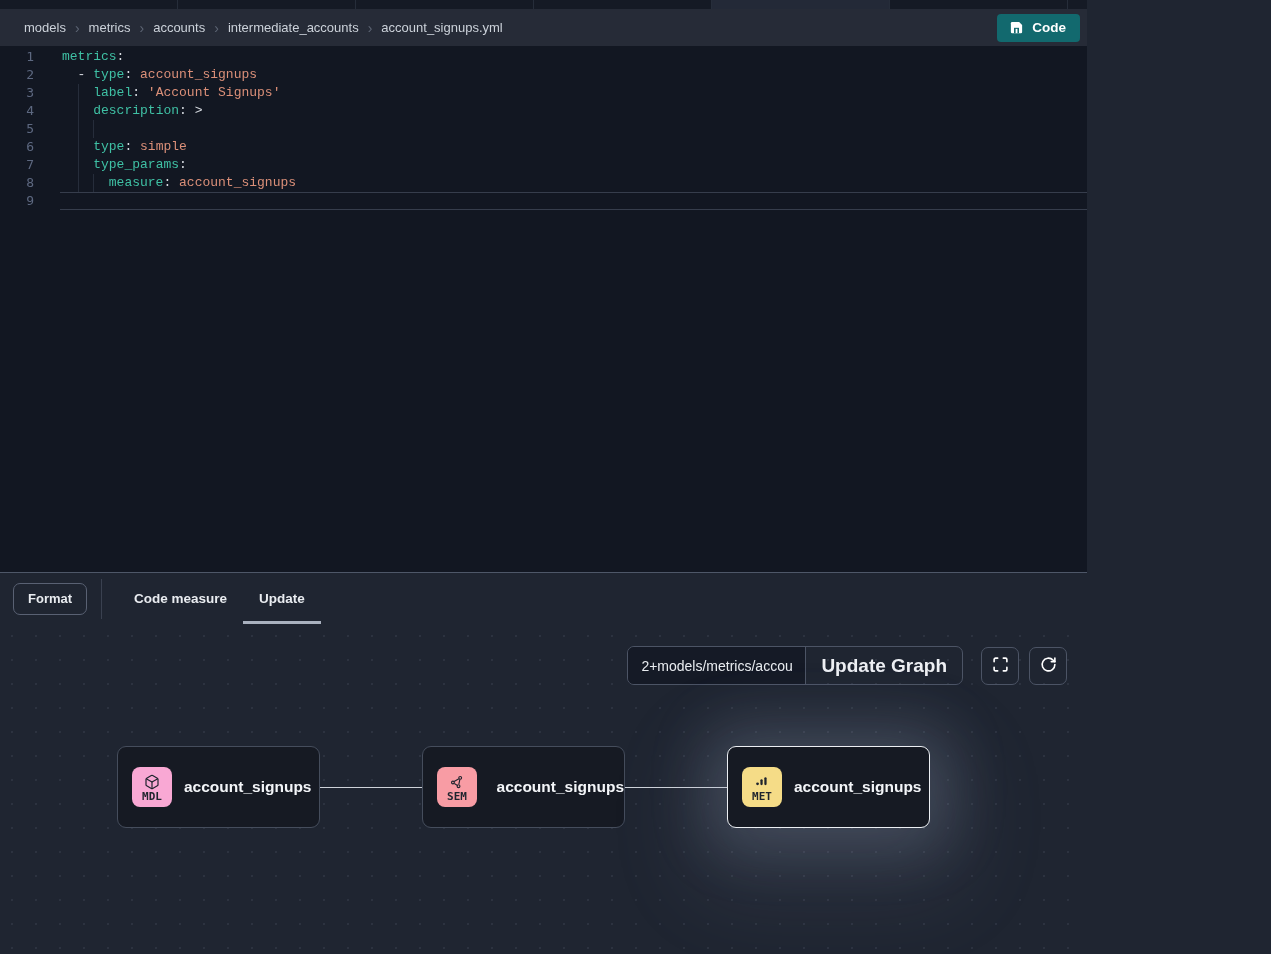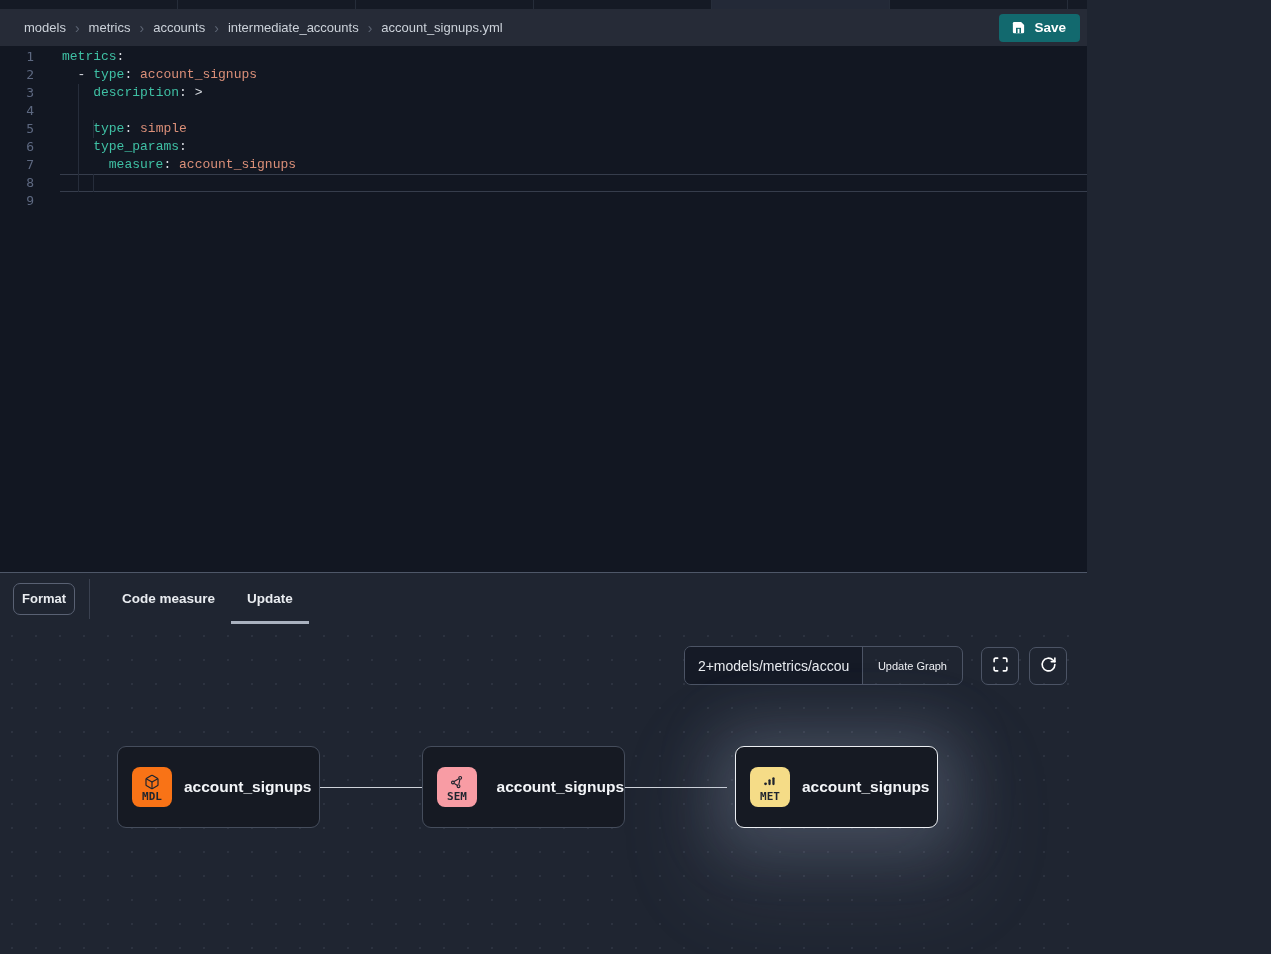--- a/index.html
+++ b/index.html
@@ -46,42 +46,42 @@
   .mm-seg { position:absolute; top:0; height:2px; border-radius:1px; }
   .mm-key { background:rgba(63,192,164,.85); }
   .mm-value { background:rgba(220,144,121,.8); }
   .mm-plain { background:rgba(200,206,216,.55); }
   .scroll-thumb { position:absolute; left:1266px; top:106px; width:4px; height:16px;
     background:#3b424f; border-radius:2px; }
 
   
   .panel { height:382px; border-top:1px solid #4e5768; background:#1f2531; }
   .panel-tabs { position:relative; height:51px; display:flex; align-items:center; }
-  .format-btn { margin-left:13px; height:32px; padding:0 8px; background:transparent;
+  .format-btn { margin-left:13px; height:32px; padding:0 14px; background:transparent;
     border:1px solid #596173; border-radius:7px; color:#e9ecf0; font-size:13px; font-weight:600;
     font-family:inherit; cursor:pointer; }
   .vdiv { width:1px; height:40px; background:#3a4150; margin-left:14px; }
   .tabs { display:flex; height:100%; margin-left:16px; }
   .tab { position:relative; display:flex; align-items:center; padding:0 16px; color:#e9ecf0;
     font-size:13.5px; font-weight:600; cursor:pointer; }
   .tab.active::after { content:""; position:absolute; left:0; right:0; bottom:0; height:3px;
     background:#a9b1bf; }
 
   
   .canvas { position:relative; height:330px; background:#1f2531;
     background-image:radial-gradient(rgba(160,172,194,.10) 1px, transparent 1.4px);
     background-size:24px 24px; overflow:hidden; }
   .controls { position:absolute; top:22px; right:20px; display:flex; align-items:center; }
   .selector-group { display:flex; height:39px; border:1px solid #4c5465; border-radius:7px;
     overflow:hidden; margin-right:18px; }
   .selector-group input { width:178px; height:100%; background:#151a26; border:none;
     border-right:1px solid #4c5465; outline:none; color:#e9ecf0; font-size:14px;
     font-family:inherit; padding:0 13px; }
   .selector-group button { height:100%; padding:0 15px; background:transparent; border:none;
-    color:#eef0f4; font-size:11px; font-weight:400; font-family:inherit; cursor:pointer; }
+    color:#eef0f4; font-size:19px; font-weight:700; font-family:inherit; cursor:pointer; }
   .icon-btn { width:38px; height:38px; display:flex; align-items:center; justify-content:center;
     background:transparent; border:1px solid #4c5465; border-radius:7px; cursor:pointer; }
   .icon-btn + .icon-btn { margin-left:10px; }
 
   .edge { position:absolute; top:163px; height:0; border-top:1.5px solid #ced2d9; }
   .edge-1 { left:320px; width:102px; }
   .edge-2 { left:625px; width:102px; }
 
   .node { position:absolute; top:122px; width:203px; height:82px; background:#161a23;
     border:1px solid #454d5c; border-radius:9px; display:flex; align-items:center;
@@ -124,40 +124,41 @@
         <span class="crumb">account_signups.yml</span>
       </div>
     <button class="save-btn">
       <span>
         <svg viewBox="0 0 24 24" width="15" height="15">
           <path fill="#fff" d="M5 3h11.2L21 7.8V19a2 2 0 0 1-2 2H5a2 2 0 0 1-2-2V5a2 2 0 0 1 2-2z"></path>
           <rect x="8" y="12.5" width="8" height="8.5" fill="#12696e"></rect>
           <rect x="10.6" y="14.2" width="2.9" height="6.8" fill="#fff"></rect>
         </svg>
       </span>
-      <span>Save</span>
+      <span>Code</span>
     </button>
   </div>
 
   <div class="editor">
     <div class="editor-inner">
       <div class="gutter" id="gutter">
           <div class="line-num">1</div>
           <div class="line-num">2</div>
           <div class="line-num">3</div>
           <div class="line-num">4</div>
           <div class="line-num">5</div>
           <div class="line-num">6</div>
           <div class="line-num">7</div>
           <div class="line-num">8</div>
           <div class="line-num">9</div>
         </div>
       <div class="code-col" id="codecol">
           <div class="code-line"><span class="tok-key">metrics</span><span class="tok-plain">:</span></div>
           <div class="code-line"><span class="tok-plain">  - </span><span class="tok-key">type</span><span class="tok-plain">: </span><span class="tok-value">account_signups</span></div>
+          <div class="code-line"><span class="tok-plain">    </span><span class="tok-key">label</span><span class="tok-plain">: </span><span class="tok-value">'Account Signups'</span></div>
           <div class="code-line"><span class="tok-plain">    </span><span class="tok-key">description</span><span class="tok-plain">: </span><span class="tok-plain">&gt;</span></div>
           <div class="code-line"><span class="tok-plain">      </span></div>
           <div class="code-line"><span class="tok-plain">    </span><span class="tok-key">type</span><span class="tok-plain">: </span><span class="tok-value">simple</span></div>
           <div class="code-line"><span class="tok-plain">    </span><span class="tok-key">type_params</span><span class="tok-plain">:</span></div>
           <div class="code-line"><span class="tok-plain">      </span><span class="tok-key">measure</span><span class="tok-plain">: </span><span class="tok-value">account_signups</span></div>
           <div class="code-line current"></div>
         </div>
     </div>
     <div class="indent-guide guide-c2"></div>
     <div class="indent-guide guide-c4a"></div>
@@ -235,21 +236,21 @@
               <polyline points="21 3 21 8 16 8"></polyline>
             </svg>
           </span>
         </button>
       </div>
 
       <div class="edge edge-1"></div>
       <div class="edge edge-2"></div>
       <div id="nodes">
           <div class="node" style="left: 117px;">
-            <div class="badge" style="background: #f97316;">
+            <div class="badge" style="background: #f9a8d4;">
               <span class="b-icon">
                 <svg viewBox="0 0 24 24" fill="none" stroke="#1f242e" stroke-width="1.8" stroke-linejoin="round">
                   <path d="M21 8a2 2 0 0 0-1-1.73l-7-4a2 2 0 0 0-2 0l-7 4A2 2 0 0 0 3 8v8a2 2 0 0 0 1 1.73l7 4a2 2 0 0 0 2 0l7-4A2 2 0 0 0 21 16Z"></path>
                   <path d="m3.3 7 8.7 5 8.7-5"></path>
                   <path d="M12 22V12"></path>
                 </svg>
               </span>
               <span class="b-label">MDL</span>
             </div>
             <span class="node-label">account_signups</span>
@@ -261,21 +262,21 @@
                   <path d="M14.9 7 7.6 11.3M8 14.4l4.7 2.8M16.3 8l-1.5 7.3"></path>
                   <circle cx="16.8" cy="5.8" r="2.1"></circle>
                   <circle cx="5.9" cy="12.7" r="2.1"></circle>
                   <circle cx="14.3" cy="18.3" r="2.1"></circle>
                 </svg>
               </span>
               <span class="b-label">SEM</span>
             </div>
             <span class="node-label">account_signups</span>
           </div>
-          <div class="node selected" style="left: 727px; margin-left: 8px;">
+          <div class="node selected" style="left: 727px;">
             <div class="badge" style="background: rgb(245, 220, 135);">
               <span class="b-icon">
                 <svg viewBox="0 0 24 24" fill="#1f242e">
                   <circle cx="5.3" cy="14.7" r="2.1"></circle>
                   <rect x="9.6" y="7.8" width="3.4" height="9" rx="1.7"></rect>
                   <rect x="15.5" y="4.8" width="3.4" height="12" rx="1.7"></rect>
                 </svg>
               </span>
               <span class="b-label">MET</span>
             </div>

